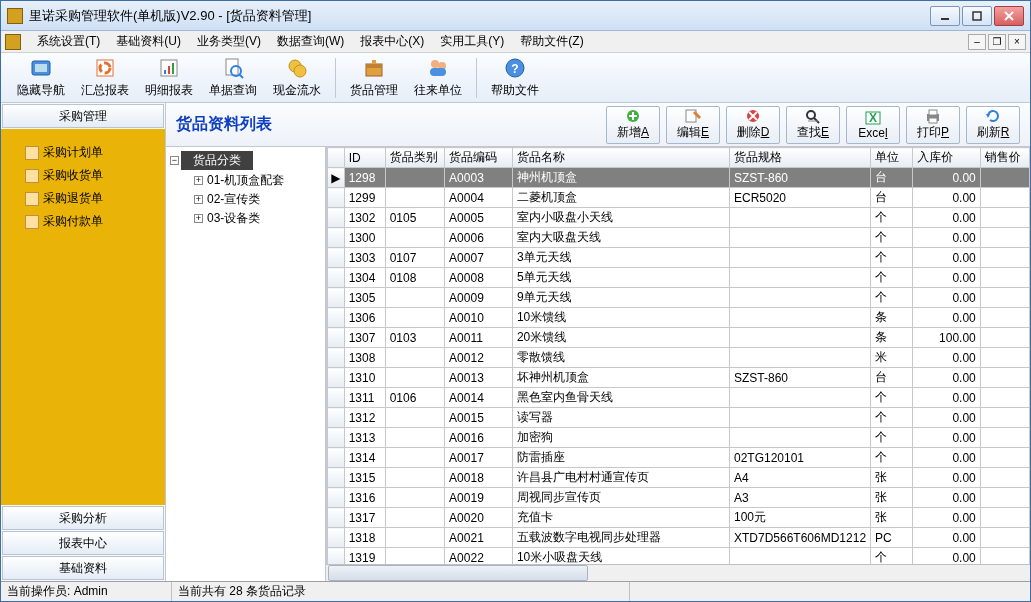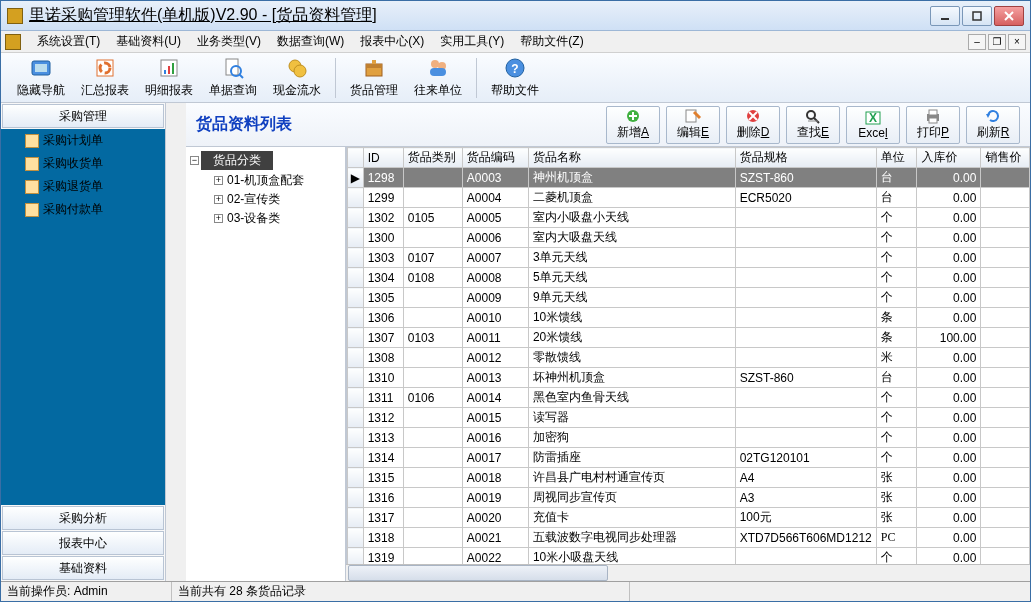--- a/index.html
+++ b/index.html
@@ -1,36 +1,36 @@
 <!DOCTYPE html>
 <html><head>
 <meta charset="utf-8">
 <style>
 * { box-sizing: border-box; margin: 0; padding: 0; font-family: "Microsoft YaHei", "SimSun", Arial, sans-serif; font-size: 12px; }
 body { background: #fff; overflow: hidden; }
 .window { width: 1031px; height: 602px; border: 1px solid #3a6ea5; background: #f0f0f0; display: flex; flex-direction: column; }
 .titlebar { height: 30px; background: linear-gradient(#e8f0fa, #cfe0f5); display: flex; align-items: center; padding: 0 6px; border-bottom: 1px solid #9db7d6; }
 .titlebar .app-icon { width: 16px; height: 16px; background: #d4a020; margin-right: 6px; border: 1px solid #806010; }
-.titlebar .title { flex: 1; color: #000; font-size: 16px; text-decoration: underline; }
+.titlebar .title { flex: 1; color: #000; font-size: 13px; }
 .winbtns { display: flex; gap: 2px; }
 .winbtn { width: 30px; height: 20px; border: 1px solid #7a97b8; background: linear-gradient(#f5f9fe,#d6e4f4); display: flex; align-items: center; justify-content: center; border-radius: 2px; cursor: pointer; }
 .winbtn.close { background: linear-gradient(#f5a0a0,#d66060); border-color:#a04040; color:#fff; }
 .menubar { height: 22px; background: #f0f0f0; display: flex; align-items: center; padding: 0 4px; border-bottom: 1px solid #d0d0d0; position: relative; }
 .menubar .app-icon { width: 16px; height: 16px; background: #d4a020; margin-right: 8px; border: 1px solid #806010; }
 .menuitem { padding: 2px 8px; cursor: pointer; }
 .mdi-btns { position: absolute; right: 4px; display: flex; gap: 2px; }
 .mdi-btn { width: 18px; height: 16px; border: 1px solid #aaa; background: #f5f5f5; display:flex;align-items:center;justify-content:center;cursor:pointer; font-size:10px;}
 .toolbar { height: 50px; background: linear-gradient(#fafcff,#e6eef8); border-bottom: 1px solid #c0c8d4; display: flex; align-items: center; padding: 2px 8px; gap: 0; }
 .toolbtn { width: 64px; height: 46px; display: flex; flex-direction: column; align-items: center; justify-content: center; cursor: pointer; border: 1px solid transparent; border-radius: 3px; }
 .toolbtn .ticon { width: 24px; height: 24px; display:flex;align-items:center;justify-content:center; }
 .toolbtn .tlabel { margin-top: 2px; }
-.body { flex: 1; display: flex; min-height: 0; gap: 20px; }
+.body { flex: 1; display: flex; min-height: 0; }
 .sidebar { width: 165px; background: #f8f8f8; border-right: 1px solid #c0c8d4; display: flex; flex-direction: column; }
 .side-section-btn { height: 24px; border: 1px solid #b8c4d4; background: linear-gradient(#feffff,#e4ecf6); text-align: center; line-height: 22px; margin: 1px; cursor: pointer; }
-.side-list { flex: 1; background: #0369a1; overflow: auto; padding: 0 0; }
+.side-list { flex: 1; background: #eab308; overflow: auto; padding: 12px 0; }
 .side-item { padding: 3px 6px 3px 24px; cursor: pointer; display:flex;align-items:center;gap:4px; }
 .side-item-icon { width: 14px; height: 14px; background: #ffe0a0; border:1px solid #c09040; }
 .main { flex: 1; display: flex; flex-direction: column; min-width: 0; }
 .main-head { height: 44px; display: flex; align-items: center; padding: 0 10px; border-bottom: 1px solid #c0c8d4; background: linear-gradient(#fafcff,#eef2f8); }
 .main-title { font-size: 16px; font-weight: bold; color: #1040c0; flex: 0 0 auto; margin-right: auto; }
 .action-toolbar { display: flex; gap: 6px; }
 .actbtn { width: 54px; height: 38px; border: 1px solid #a8b8cc; background: linear-gradient(#feffff,#e8eef6); border-radius: 2px; display: flex; flex-direction: column; align-items: center; justify-content: center; cursor: pointer; }
 .actbtn .aicon { width: 18px; height: 16px; }
 .main-body { flex: 1; display: flex; min-height: 0; }
 .tree-pane { width: 160px; border-right: 1px solid #c0c8d4; background: #fff; padding: 4px; overflow: auto; }
@@ -38,21 +38,21 @@
 .tree-node { padding-left: 24px; display:flex;align-items:center;gap:4px; margin-top:2px; cursor:pointer; }
 .tree-exp { width:9px;height:9px;border:1px solid #888;display:inline-flex;align-items:center;justify-content:center;font-size:9px;line-height:1;background:#fff;color:#000; }
 .grid-pane { flex: 1; display: flex; flex-direction: column; min-width: 0; }
 .grid-wrap { flex: 1; overflow: auto; border-left: 1px solid #c0c8d4; }
 table.grid { border-collapse: collapse; width: 100%; }
 table.grid th, table.grid td { border: 1px solid #c8c8c8; padding: 1px 4px; height: 17px; white-space: nowrap; background: #fff; }
 table.grid th { background: linear-gradient(#feffff,#e6ecf4); font-weight: normal; text-align: left; position: sticky; top: 0; }
 table.grid th.rowhead, table.grid td.rowhead { width: 18px; background: linear-gradient(#feffff,#e6ecf4); text-align:center; padding:0; }
 tr.selected td { background: #808080; color: #fff; }
 tr.selected td.rowhead { background: linear-gradient(#feffff,#e6ecf4); color:#000; }
-.col-id{width:42px;} .col-cat{width:60px;} .col-code{width:70px;} .col-name{width:230px;margin-left:36px;} .col-spec{width:140px;} .col-unit{width:44px;font-family:Liberation Serif, serif;} .col-inprice{width:72px;text-align:right;} .col-sale{width:50px;}
+.col-id{width:42px;} .col-cat{width:60px;} .col-code{width:70px;} .col-name{width:230px;margin-left:36px;} .col-spec{width:140px;} .col-unit{width:44px;} .col-inprice{width:72px;text-align:right;} .col-sale{width:50px;}
 .hscroll { height: 17px; background: #f0f0f0; border-top:1px solid #c0c0c0; display:flex; }
 .hscroll .thumb { width: 260px; height: 100%; background: linear-gradient(#eef2f8,#d6deea); border:1px solid #a8b4c4; border-radius:2px; margin-left: 2px; }
 .statusbar { height: 20px; border-top: 1px solid #a0a0a0; display: flex; background: #f0f0f0; }
 .status-cell { border-right: 1px solid #c0c0c0; padding: 2px 6px; display:flex;align-items:center; }
 .status-cell:nth-child(1){width:171px;} .status-cell:nth-child(2){width:458px;} .status-cell:nth-child(3){flex:1;font-weight:bold;}
 svg { display:block; }
 </style>
 </head>
 <body>
 

